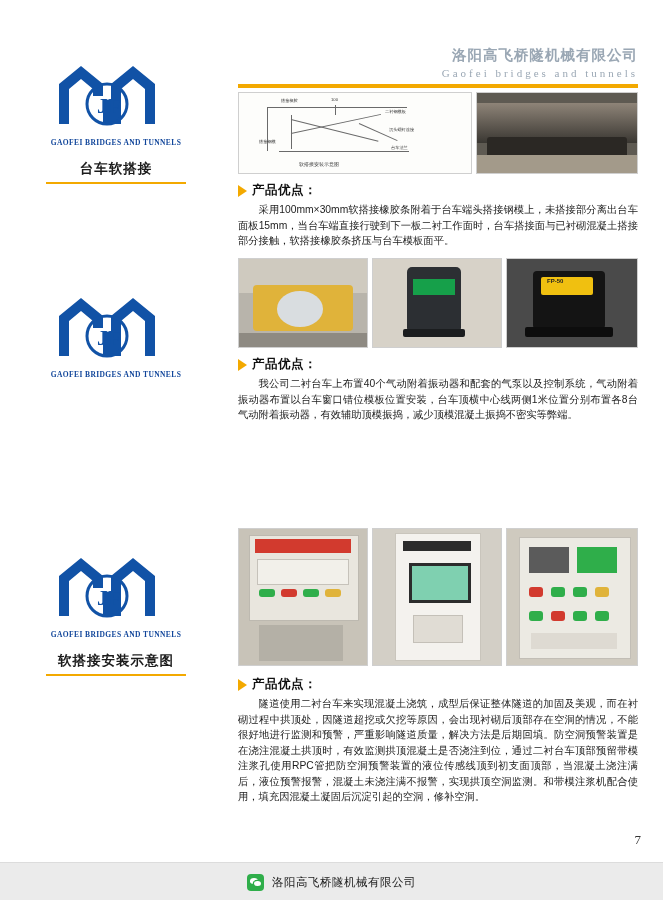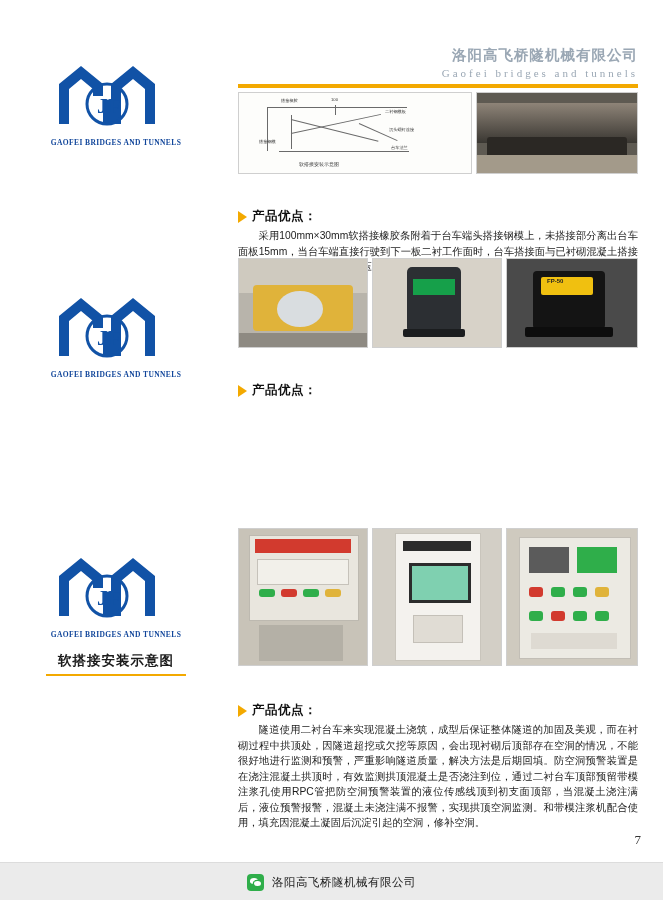--- a/index.html
+++ b/index.html
@@ -115,21 +115,21 @@
 
   .photo {
     position: relative;
     overflow: hidden;
     background: #dcdcd8;
     border: 1px solid #cfcfcf;
     flex: 1 1 auto;
   }
 
   
-  .tip-block { position: absolute; left: 238px; width: 400px; margin-top: 26px; }
+  .tip-block { position: absolute; left: 238px; width: 400px; }
   .tip-block.t1 { top: 182px; }
   .tip-block.t2 { top: 356px; }
   .tip-block.t3 { top: 676px; }
 
   .tip-head {
     display: flex;
     align-items: center;
     gap: 5px;
     margin-bottom: 3px;
   }
@@ -234,20 +234,21 @@
       <div class="logo-wrap">
         <svg class="logo-svg" width="150" height="78" viewBox="0 0 150 78">
           <path d="M18 66 L18 26 L40 8 L62 26 L62 38 L52 38 L52 31 L40 21 L28 31 L28 66 Z" fill="#1152a6"></path>
           <path d="M70 66 L70 26 L92 8 L114 26 L114 66 L104 66 L104 31 L92 21 L80 31 L80 66 Z" fill="#1152a6"></path>
           <path d="M62 42 L72 42 L72 66 L62 66 Z" fill="#1152a6"></path>
           <circle cx="66" cy="46" r="20" fill="none" stroke="#1152a6" stroke-width="3"></circle>
           <text x="56" y="55" font-size="22" font-family="Liberation Serif, serif" font-weight="bold" fill="#1152a6">JF</text>
         </svg>
         <div class="logo-caption">GAOFEI BRIDGES AND TUNNELS</div>
       </div>
+      <div class="section-label">台车软搭接</div>
     </div>
 
     <div class="brand-block b2">
       <div class="logo-wrap">
         <svg class="logo-svg" width="150" height="78" viewBox="0 0 150 78">
           <path d="M18 66 L18 26 L40 8 L62 26 L62 38 L52 38 L52 31 L40 21 L28 31 L28 66 Z" fill="#1152a6"></path>
           <path d="M70 66 L70 26 L92 8 L114 26 L114 66 L104 66 L104 31 L92 21 L80 31 L80 66 Z" fill="#1152a6"></path>
           <path d="M62 42 L72 42 L72 66 L62 66 Z" fill="#1152a6"></path>
           <circle cx="66" cy="46" r="20" fill="none" stroke="#1152a6" stroke-width="3"></circle>
           <text x="56" y="55" font-size="22" font-family="Liberation Serif, serif" font-weight="bold" fill="#1152a6">JF</text>
@@ -331,20 +332,21 @@
       <div class="pz" style="left:18px; top:68px; width:88px; height:10px; background:#0d0d0d; border-radius:2px;"></div>
     </div>
   </div>
 
   <div class="tip-block t2">
     <div class="tip-head">
       <div class="tri"></div>
       <div class="tip-title">产品优点：</div>
     </div>
     <div class="tip-body">
+      <p>我公司二衬台车上布置40个气动附着振动器和配套的气泵以及控制系统，气动附着振动器布置以台车窗口错位模板位置安装，台车顶横中心线两侧1米位置分别布置各8台气动附着振动器，有效辅助顶模振捣，减少顶模混凝土振捣不密实等弊端。</p>
     </div>
   </div>
 
   <div class="img-row r3">
     <div class="photo" style="flex:0 0 128px; background:#c8c3b8;">
       <div class="pz" style="left:10px; top:6px; width:108px; height:84px; background:#e9e6de; border:1px solid #bdb9b0;"></div>
       <div class="pz" style="left:16px; top:10px; width:96px; height:14px; background:#d23a2e;"></div>
       <div class="pz" style="left:18px; top:30px; width:90px; height:24px; background:#f2f0ea; border:1px solid #c6c2ba;"></div>
       <div class="pz" style="left:20px; top:60px; width:16px; height:8px; background:#2fae4a; border-radius:3px;"></div>
       <div class="pz" style="left:42px; top:60px; width:16px; height:8px; background:#d23a2e; border-radius:3px;"></div>

